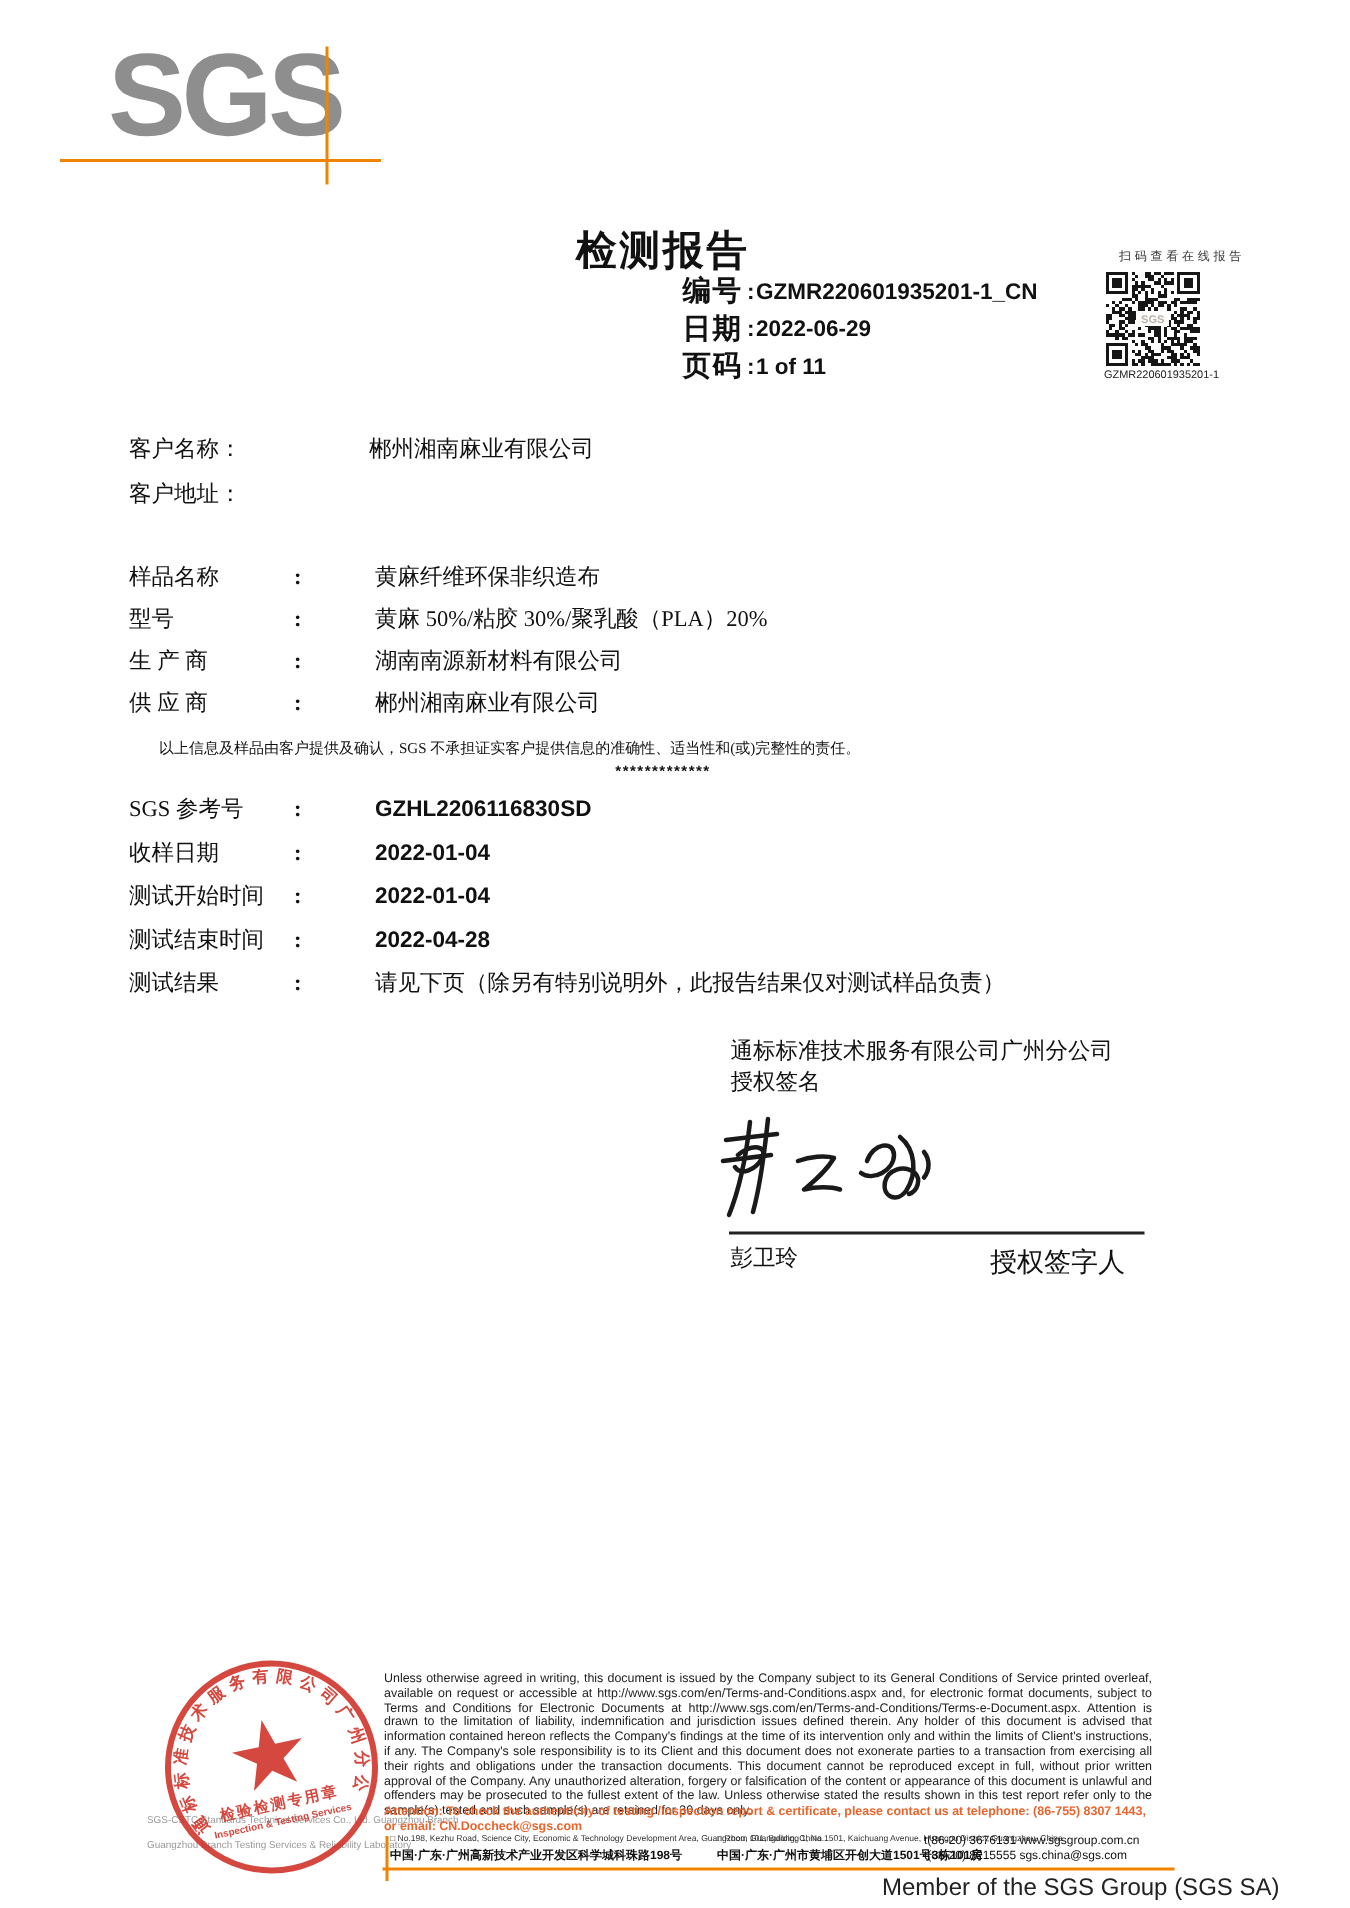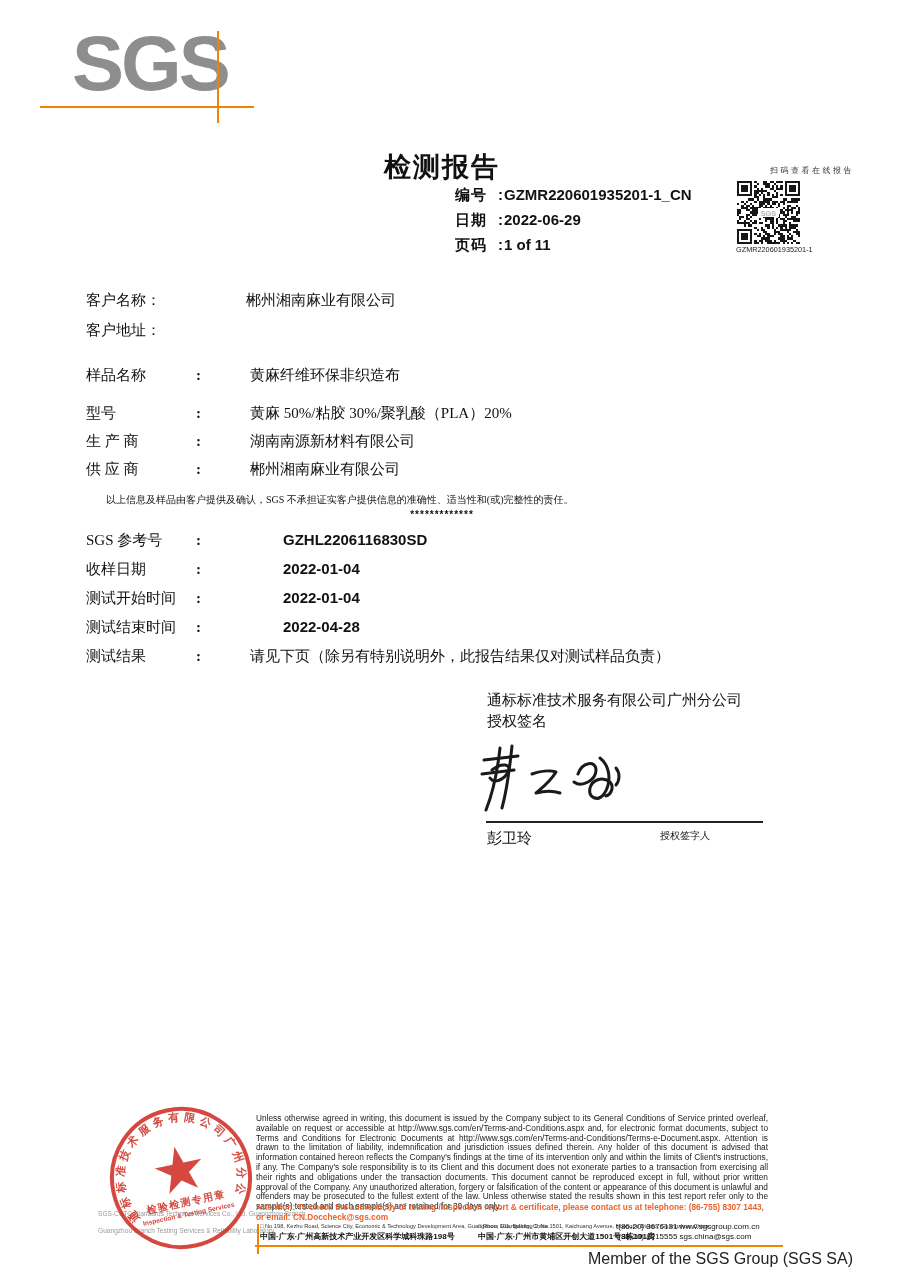--- a/index.html
+++ b/index.html
@@ -10,36 +10,36 @@
   .b{font-weight:bold;}
   
   .logo-text{left:72px;top:24px;font-family:"Liberation Sans","DejaVu Sans",sans-serif;
              font-weight:bold;font-size:78px;line-height:1;color:#8e8e8e;letter-spacing:-3px;}
   .hline{background:#f08300;height:2px;}
   .vline{background:#f08300;width:2px;}
   
   .title{left:384px;top:149px;font-size:27px;letter-spacing:2px;font-weight:bold;
          font-family:"Liberation Sans","DejaVu Sans",sans-serif;}
   .meta-row{left:0;width:900px;height:24px;line-height:24px;}
-  .m-label{position:absolute;left:455px;font-size:15px;font-weight:bold;letter-spacing:1px;
+  .m-label{position:absolute;left:455px;font-size:19px;font-weight:bold;letter-spacing:1px;
            font-family:"Liberation Sans","DejaVu Sans",sans-serif;}
   .m-colon{position:absolute;left:498px;font-size:15px;font-weight:bold;
            font-family:"Liberation Sans","DejaVu Sans",sans-serif;}
   .m-value{position:absolute;left:504px;font-size:15px;font-weight:bold;
            font-family:"Liberation Sans","DejaVu Sans",sans-serif;text-align:center;}
   
   .frow{left:0;width:900px;height:22px;line-height:22px;font-size:15px;}
   .f-label{position:absolute;left:86px;}
   .f-colon{position:absolute;left:196px;font-weight:bold;}
   .f-value{position:absolute;left:250px;}
   .c-value{position:absolute;left:246px;}
-  .val-en{font-family:"Liberation Sans","DejaVu Sans",sans-serif;font-weight:bold;margin-left:33px;}
+  .val-en{font-family:"Liberation Sans","DejaVu Sans",sans-serif;font-weight:bold;}
   
   .qr-top{left:746px;top:165px;font-size:8px;letter-spacing:2.5px;color:#333;
-          font-family:Liberation Mono, monospace;margin-left:24px;}
+          font-family:Liberation Mono, monospace;}
   .qr-bottom{left:736px;top:245px;font-size:7.3px;color:#222;
              font-family:"Liberation Sans","DejaVu Sans",sans-serif;}
   
   .sig-line{left:486px;top:821px;width:277px;height:2px;background:#222;}
   
   .legal{left:256px;top:1114px;width:512px;font-family:"Liberation Sans","DejaVu Sans",sans-serif;
          font-size:8.3px;line-height:9.8px;text-align:justify;color:#222;}
   .attn{left:256px;top:1203px;width:512px;font-family:"Liberation Sans","DejaVu Sans",sans-serif;
         font-size:8.3px;line-height:9.8px;font-weight:bold;color:#e8642c;}
   .addr-en{font-size:5.7px;color:#333;font-family:"Liberation Sans","DejaVu Sans",sans-serif;
@@ -427,21 +427,21 @@
   </div>
 
   <div class="abs frow" style="top:289px;">
     <span class="f-label">客户名称：</span>
     <span class="c-value">郴州湘南麻业有限公司</span>
   </div>
   <div class="abs frow" style="top:319px;">
     <span class="f-label">客户地址：</span>
   </div>
 
-  <div class="abs frow" style="top:364px;">
+  <div class="abs frow" style="top:374px;">
     <span class="f-label">样品名称</span>
     <span class="f-colon">:</span>
     <span class="f-value">黄麻纤维环保非织造布</span>
   </div>
   <div class="abs frow" style="top:402px;">
     <span class="f-label">型号</span>
     <span class="f-colon">:</span>
     <span class="f-value">黄麻 50%/粘胶 30%/聚乳酸（PLA）20%</span>
   </div>
   <div class="abs frow" style="top:430px;">
@@ -494,21 +494,21 @@
     <path d="M6,20 L40,16"></path>
     <path d="M4,34 L36,30"></path>
     <path d="M54,34 C62,31 72,30 78,32 C72,42 64,48 58,53 C66,51 76,51 82,53"></path>
     <path d="M100,34 C104,22 118,20 118,30 C118,40 104,48 96,42"></path>
     <path d="M122,18 C132,26 134,42 126,54 C120,62 110,58 112,48 C114,40 124,36 132,42 C136,46 134,54 128,56"></path>
     <path d="M138,28 C142,33 142,40 138,45"></path>
   </svg>
 
   <div class="abs sig-line"></div>
   <div class="abs" style="left:487px;top:829px;font-size:15px;">彭卫玲</div>
-  <div class="abs" style="left:660px;top:829px;font-size:10px;">授权签字人</div>
+  <div class="abs" style="left:660px;top:829px;font-size:18px;">授权签字人</div>
 
   <div class="abs gray-ln" style="left:98px;top:1210px;">SGS-CSTC Standards Technical Services Co., Ltd. Guangzhou Branch</div>
   <div class="abs gray-ln" style="left:98px;top:1227px;">Guangzhou Branch Testing Services &amp; Reliability Laboratory</div>
 
   <svg class="abs" style="left:106px;top:1103px;width:150px;height:150px;opacity:.88;transform:rotate(-12deg);" viewBox="0 0 150 150">
     <defs>
       <path id="stamp-arc" d="M 28.3,107.7 A 57,57 0 1 1 121.7,107.7" fill="none"></path>
     </defs>
     <circle cx="75" cy="75" r="69" fill="none" stroke="#cf2f25" stroke-width="4"></circle>
     <text font-size="11" fill="#cf2f25" font-weight="bold" letter-spacing="4.2" font-family="Liberation Serif,serif">

